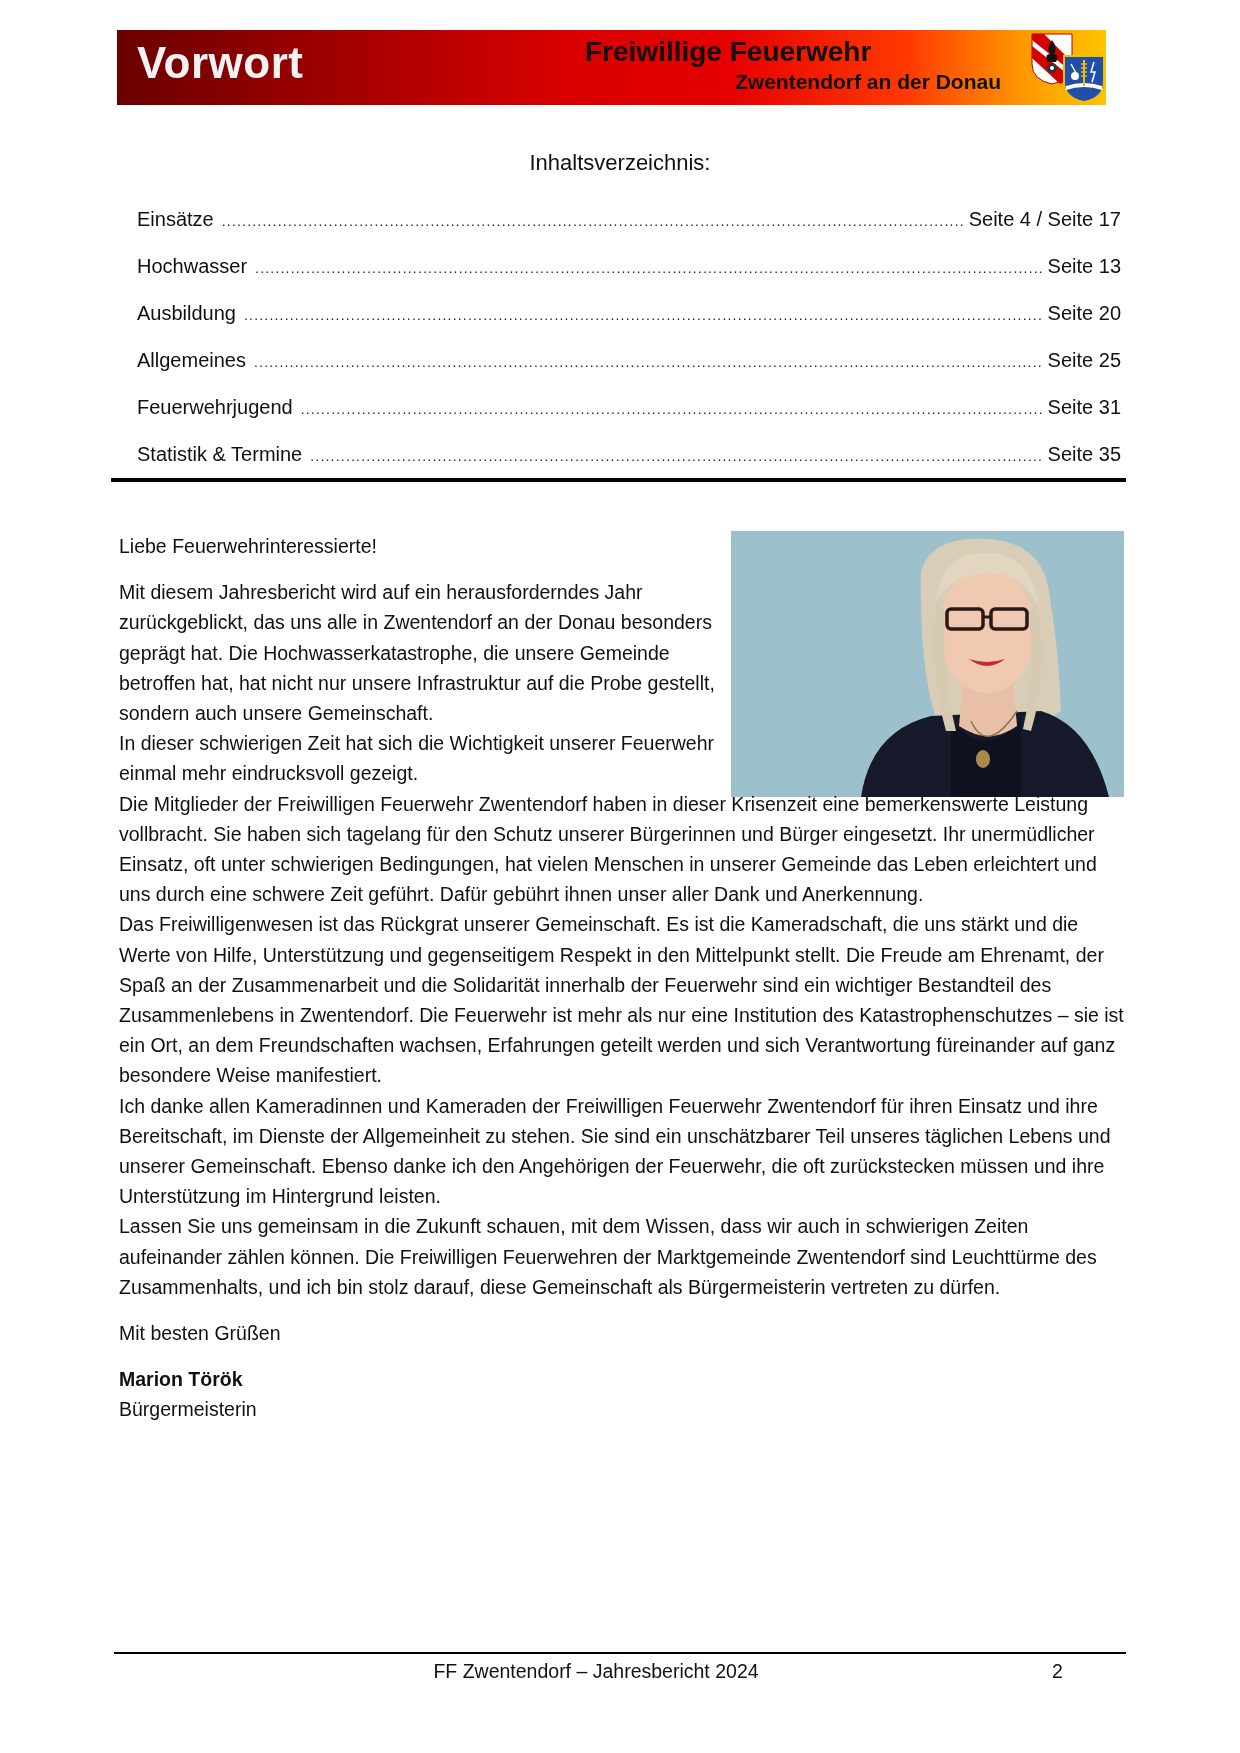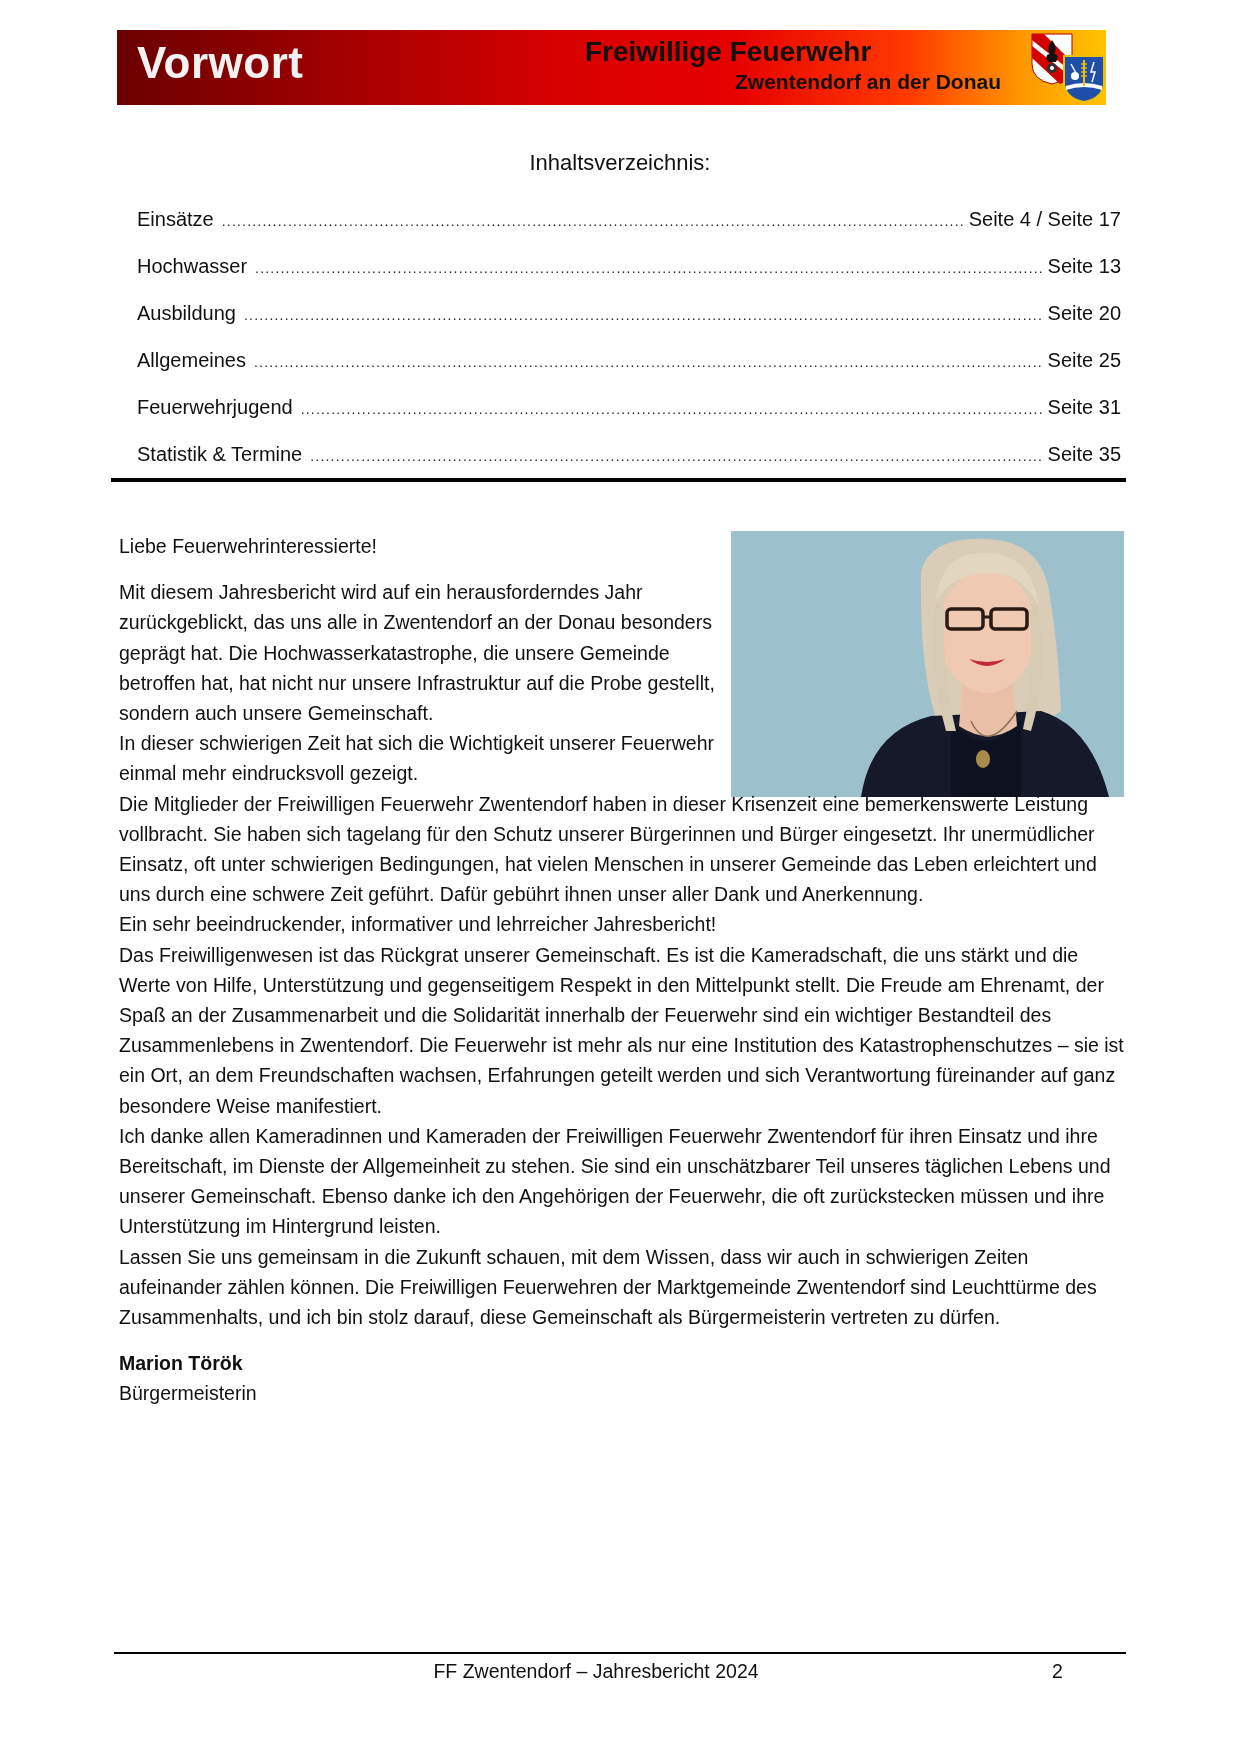--- a/index.html
+++ b/index.html
@@ -158,23 +158,23 @@
     <ellipse cx="252" cy="228" rx="7" ry="9" fill="#a88a4a"></ellipse>
   </svg>
 </div>
 
 <div class="body-text">
   <p class="para narrow">Liebe Feuerwehrinteressierte!</p>
   <div class="gap"></div>
   <p class="para narrow" style="width:600px">Mit diesem Jahresbericht wird auf ein herausforderndes Jahr zurückgeblickt, das uns alle in Zwentendorf an der Donau besonders geprägt hat. Die Hochwasserkatastrophe, die unsere Gemeinde betroffen hat, hat nicht nur unsere Infrastruktur auf die Probe gestellt, sondern auch unsere Gemeinschaft.</p>
   <p class="para narrow">In dieser schwierigen Zeit hat sich die Wichtigkeit unserer Feuerwehr einmal mehr eindrucksvoll gezeigt.</p>
   <p class="para">Die Mitglieder der Freiwilligen Feuerwehr Zwentendorf haben in dieser Krisenzeit eine bemerkenswerte Leistung vollbracht. Sie haben sich tagelang für den Schutz unserer Bürgerinnen und Bürger eingesetzt. Ihr unermüdlicher Einsatz, oft unter schwierigen Bedingungen, hat vielen Menschen in unserer Gemeinde das Leben erleichtert und uns durch eine schwere Zeit geführt. Dafür gebührt ihnen unser aller Dank und Anerkennung.</p>
-  <p class="para">Ein sehr beeindruckender, informativer und lehrreicher Jahresbericht!</p>
   <p class="para">Das Freiwilligenwesen ist das Rückgrat unserer Gemeinschaft. Es ist die Kameradschaft, die uns stärkt und die Werte von Hilfe, Unterstützung und gegenseitigem Respekt in den Mittelpunkt stellt. Die Freude am Ehrenamt, der Spaß an der Zusammenarbeit und die Solidarität innerhalb der Feuerwehr sind ein wichtiger Bestandteil des Zusammenlebens in Zwentendorf. Die Feuerwehr ist mehr als nur eine Institution des Katastrophenschutzes – sie ist ein Ort, an dem Freundschaften wachsen, Erfahrungen geteilt werden und sich Verantwortung füreinander auf ganz besondere Weise manifestiert.</p>
   <p class="para">Ich danke allen Kameradinnen und Kameraden der Freiwilligen Feuerwehr Zwentendorf für ihren Einsatz und ihre Bereitschaft, im Dienste der Allgemeinheit zu stehen. Sie sind ein unschätzbarer Teil unseres täglichen Lebens und unserer Gemeinschaft. Ebenso danke ich den Angehörigen der Feuerwehr, die oft zurückstecken müssen und ihre Unterstützung im Hintergrund leisten.</p>
   <p class="para">Lassen Sie uns gemeinsam in die Zukunft schauen, mit dem Wissen, dass wir auch in schwierigen Zeiten aufeinander zählen können. Die Freiwilligen Feuerwehren der Marktgemeinde Zwentendorf sind Leuchttürme des Zusammenhalts, und ich bin stolz darauf, diese Gemeinschaft als Bürgermeisterin vertreten zu dürfen.</p>
+  <p class="para closing">Mit besten Grüßen</p>
   <p class="para signature">Marion Török</p>
   <p class="para" style="font-weight:normal">Bürgermeisterin</p>
 </div>
 
 <div class="footer-rule"></div>
 <div class="footer-text">FF Zwentendorf – Jahresbericht 2024</div>
 <div class="footer-page">2</div>
 
 </body></html>

